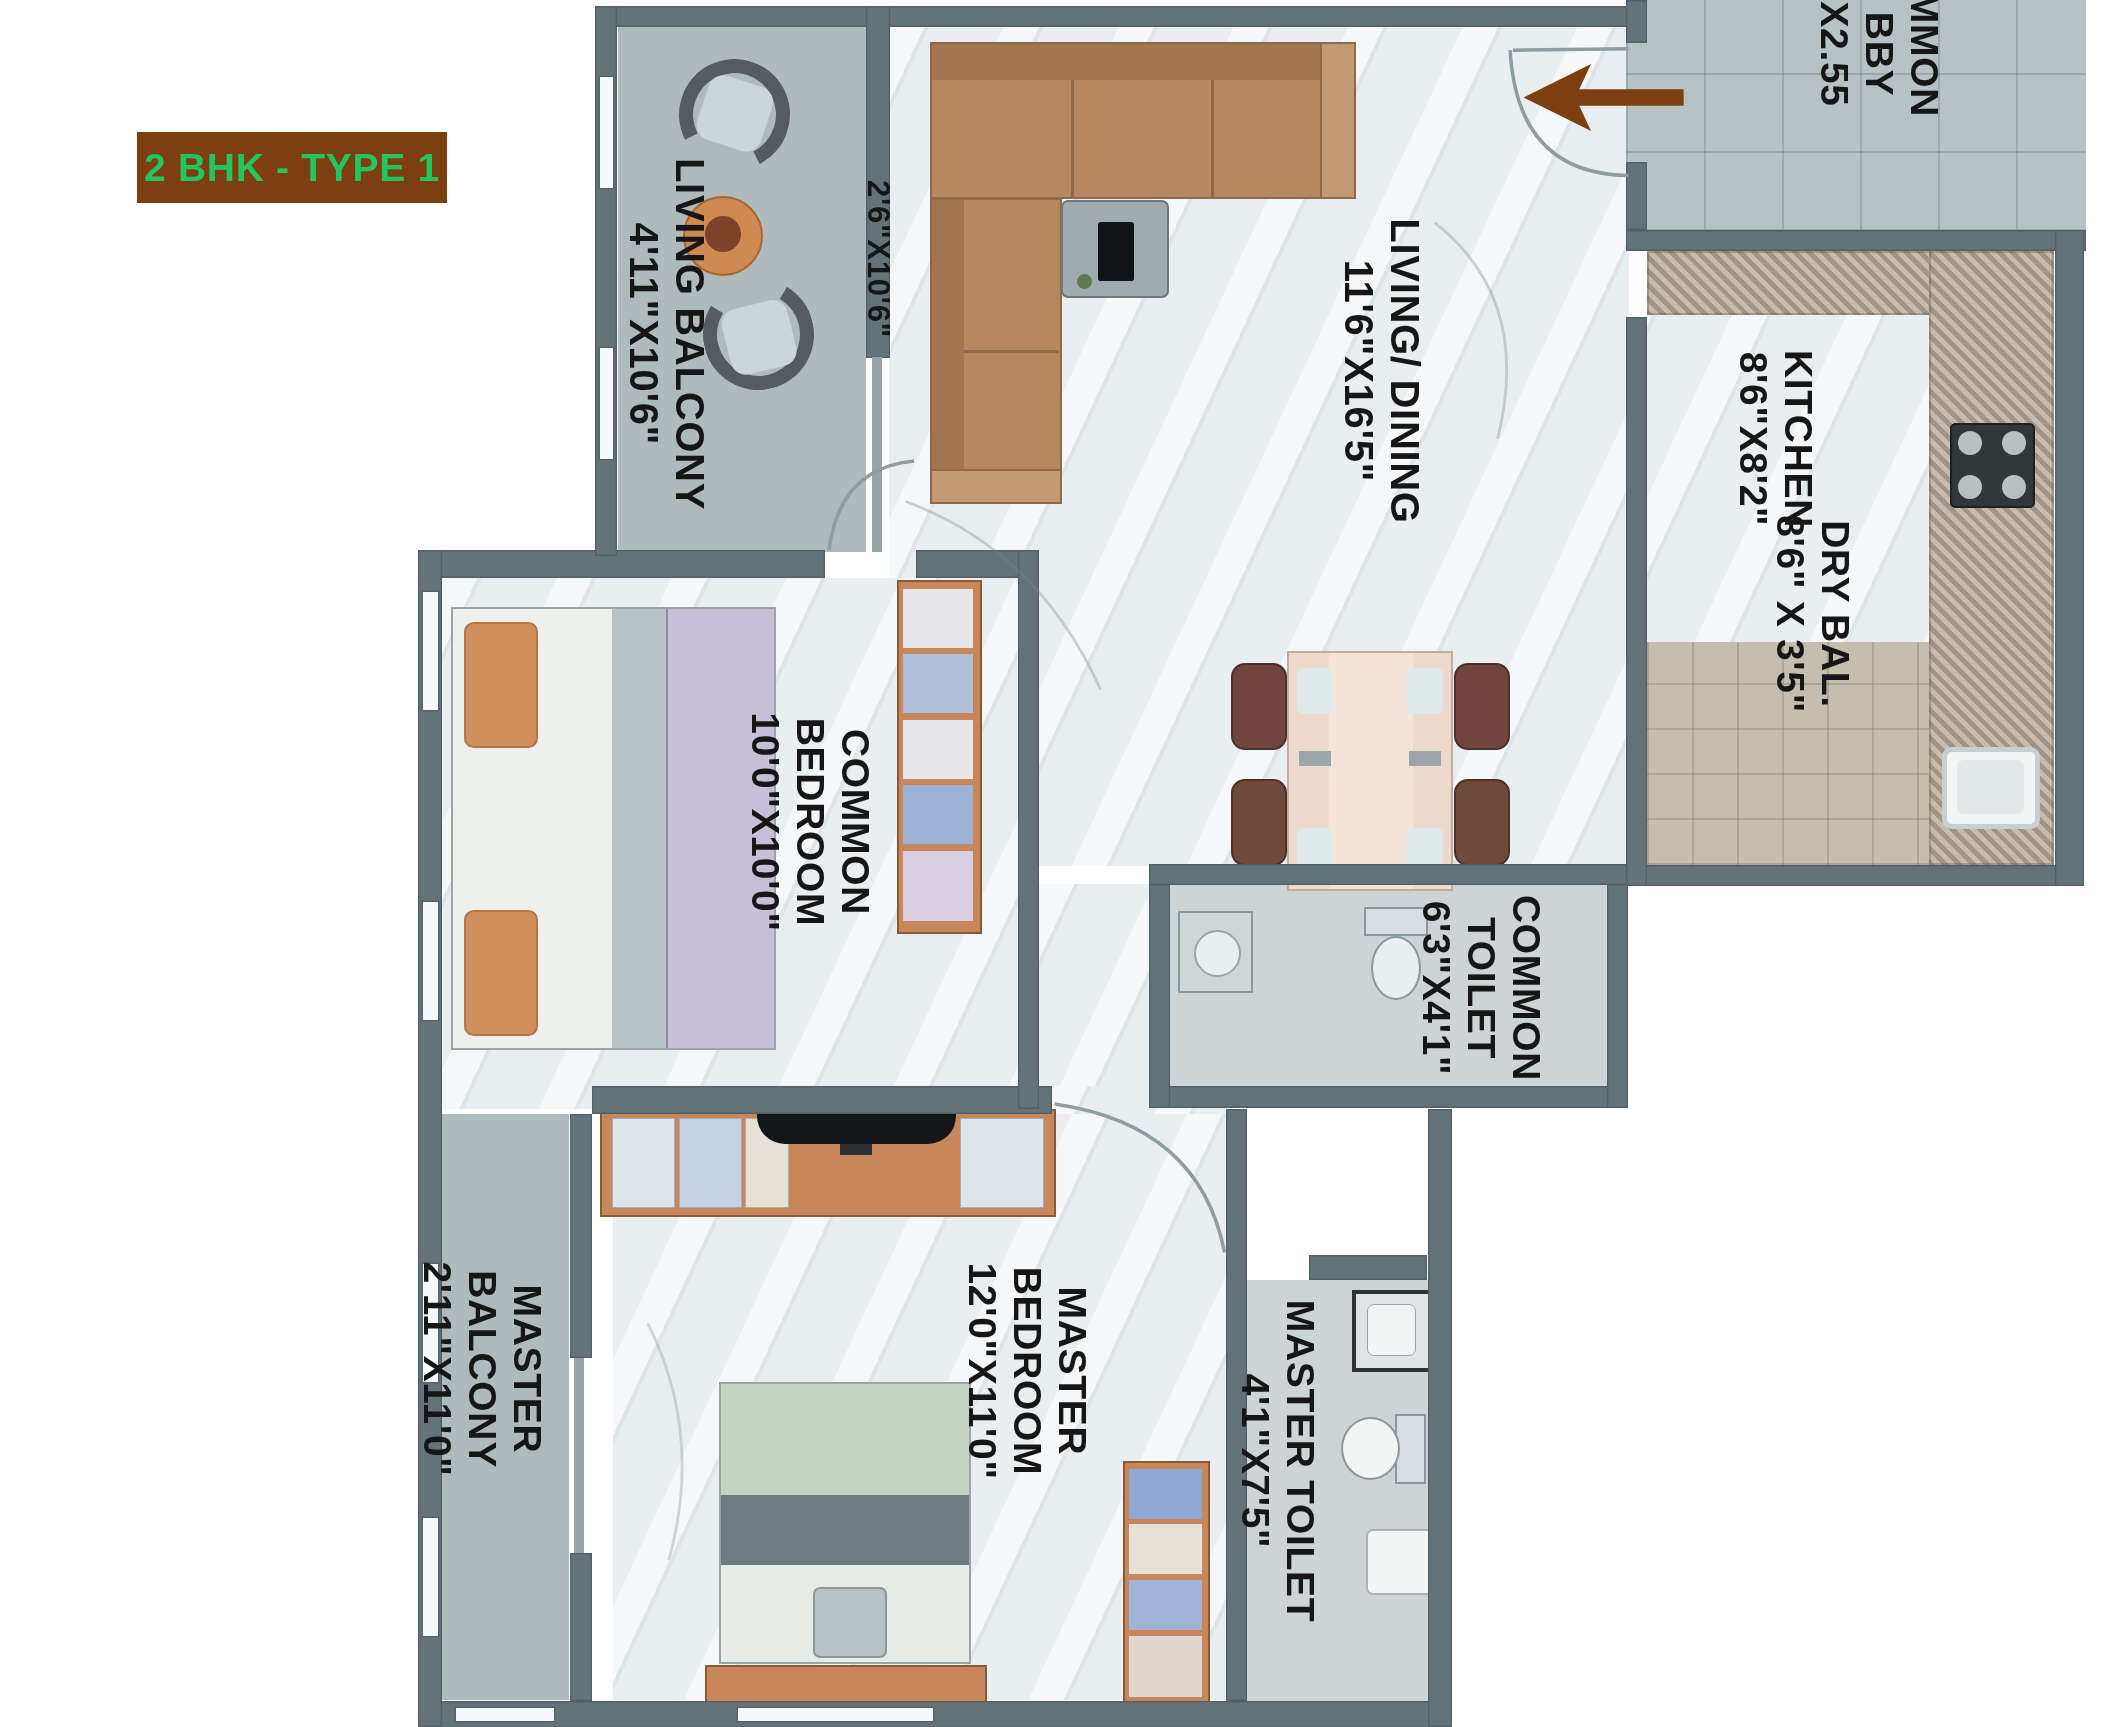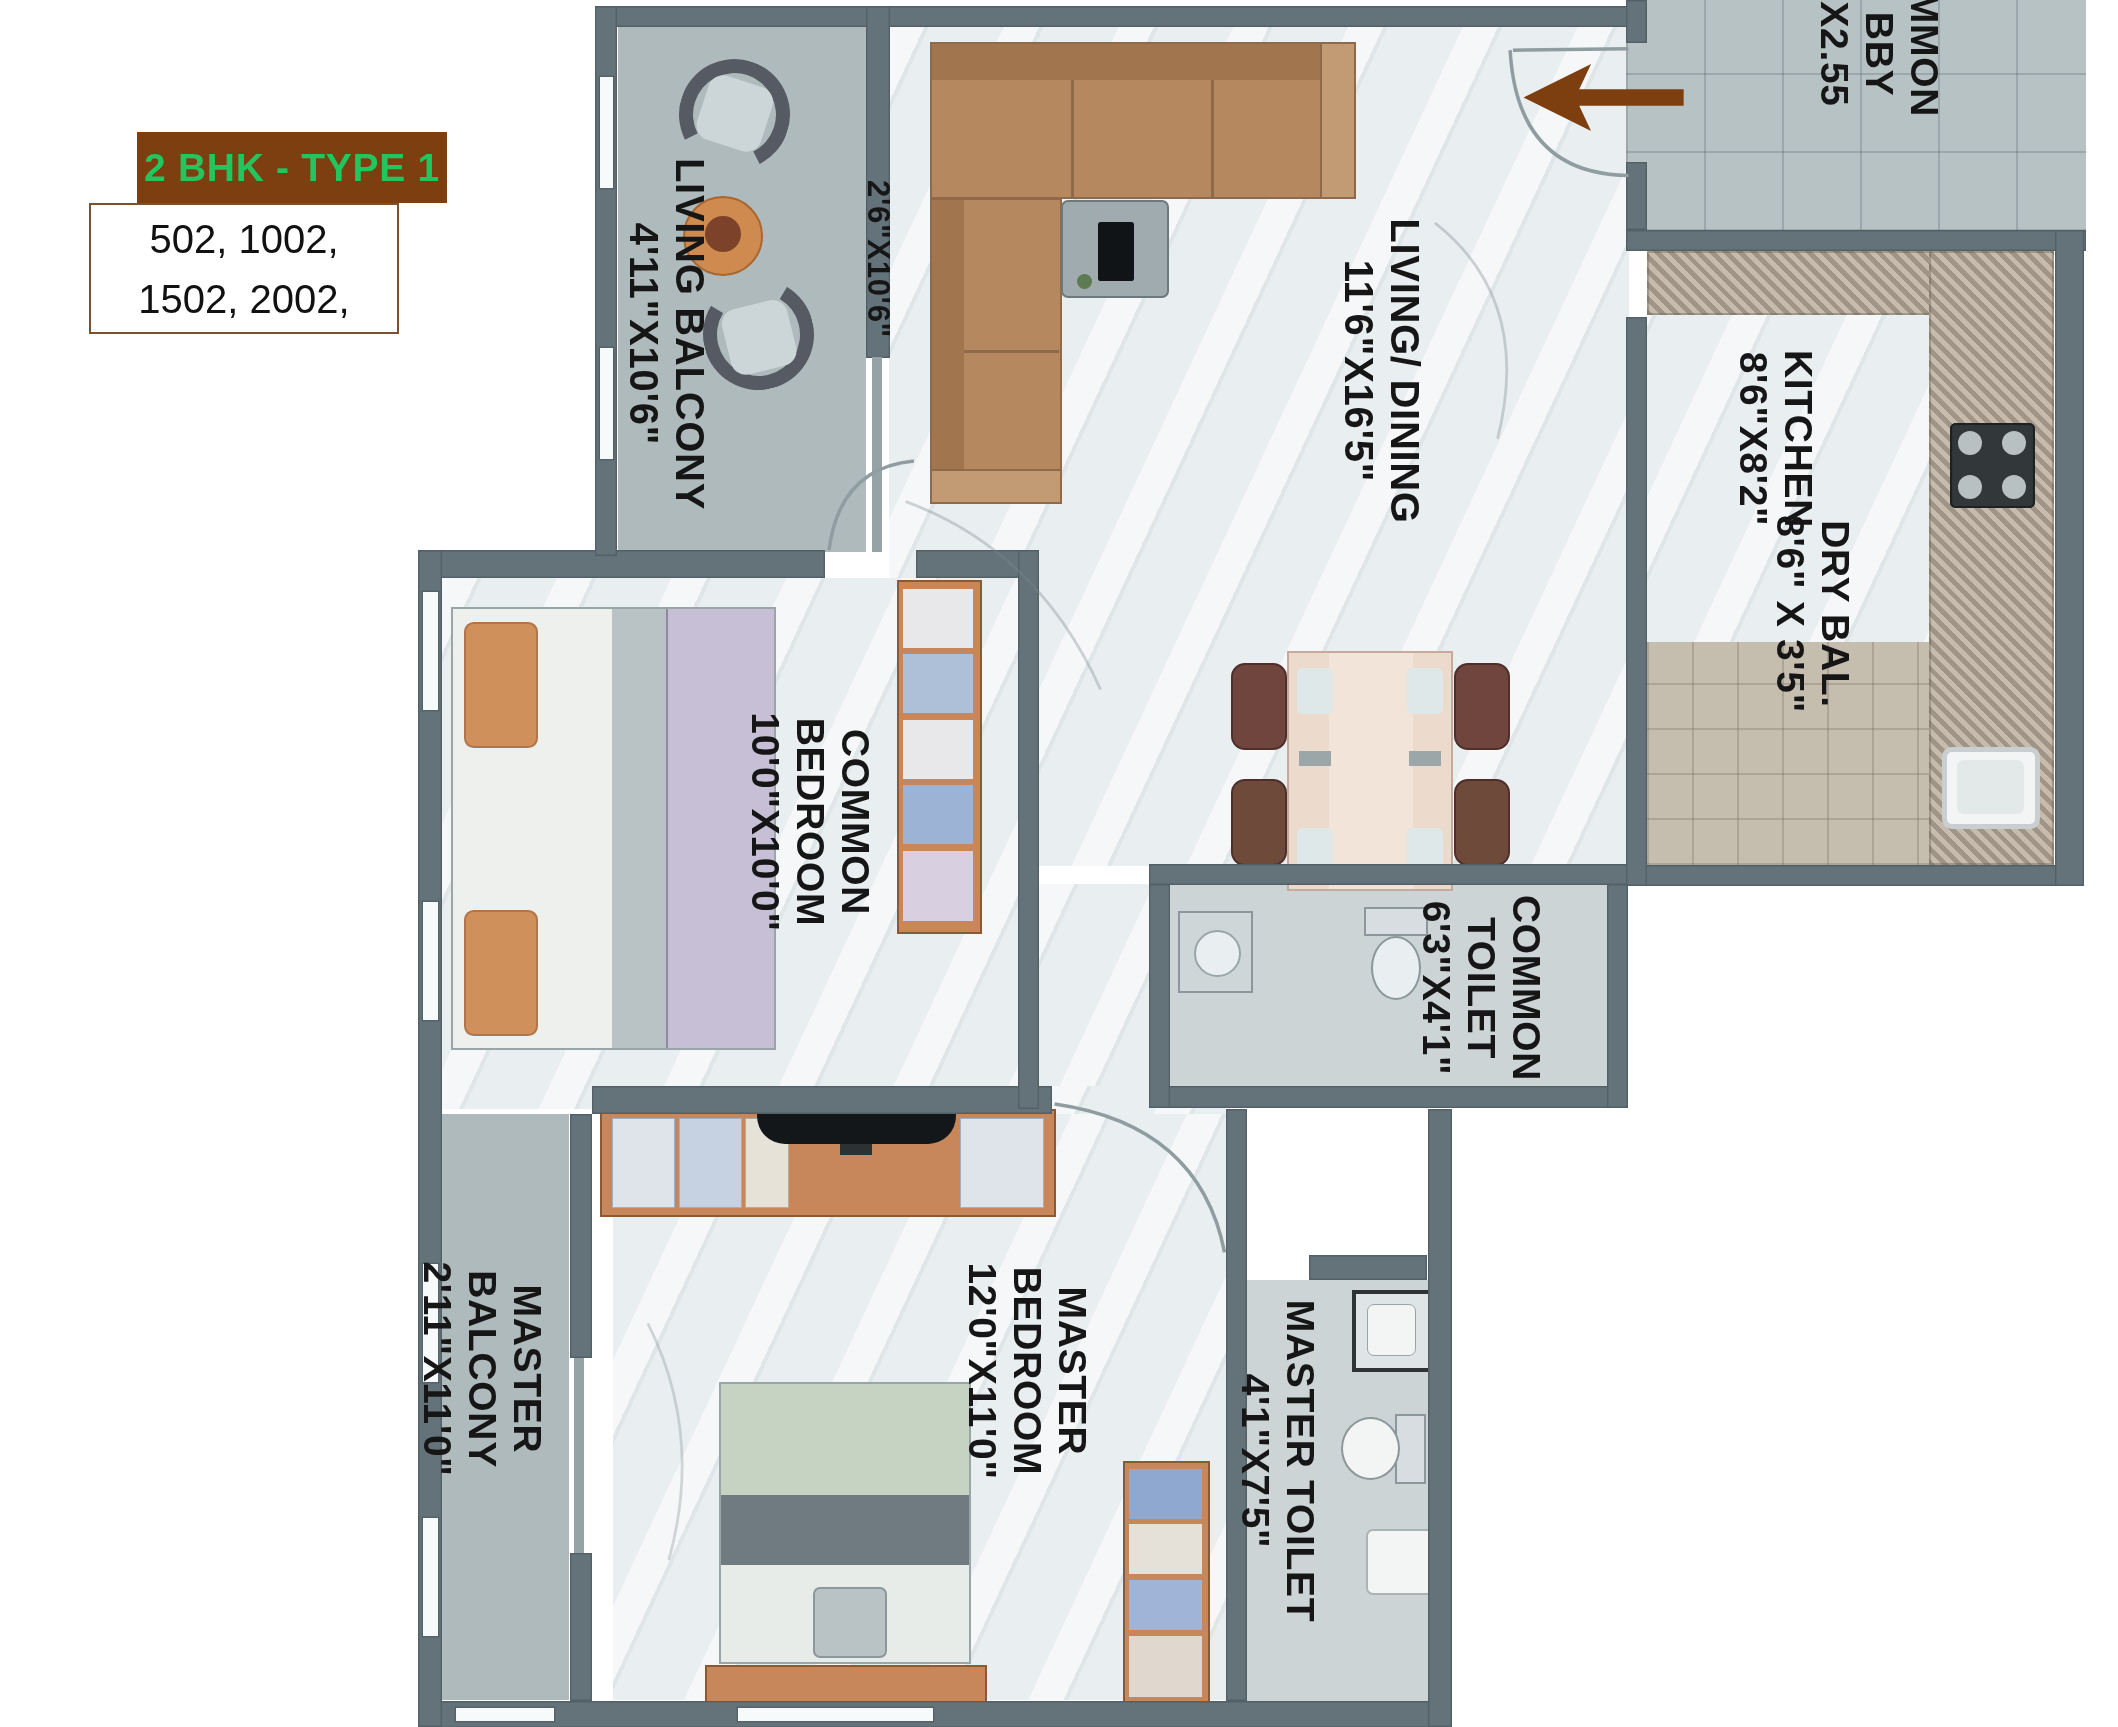--- a/index.html
+++ b/index.html
@@ -267,17 +267,15 @@
   <div class="room-label" style="left:482px;top:1369px;">MASTER
 BALCONY
 2'11"X11'0"</div>
   <div class="room-label" style="left:1277px;top:1461px;">MASTER TOILET
 4'1"X7'5"</div>
   <div class="room-label" style="left:1879px;top:54px;">MMON
 BBY
 X2.55</div>
 
   <div class="hdr-title">2 BHK - TYPE 1</div>
-  <div class="hdr-units">502, 1002,
-1502, 2002,</div>
 
 </div>
 
 
 </body></html>

